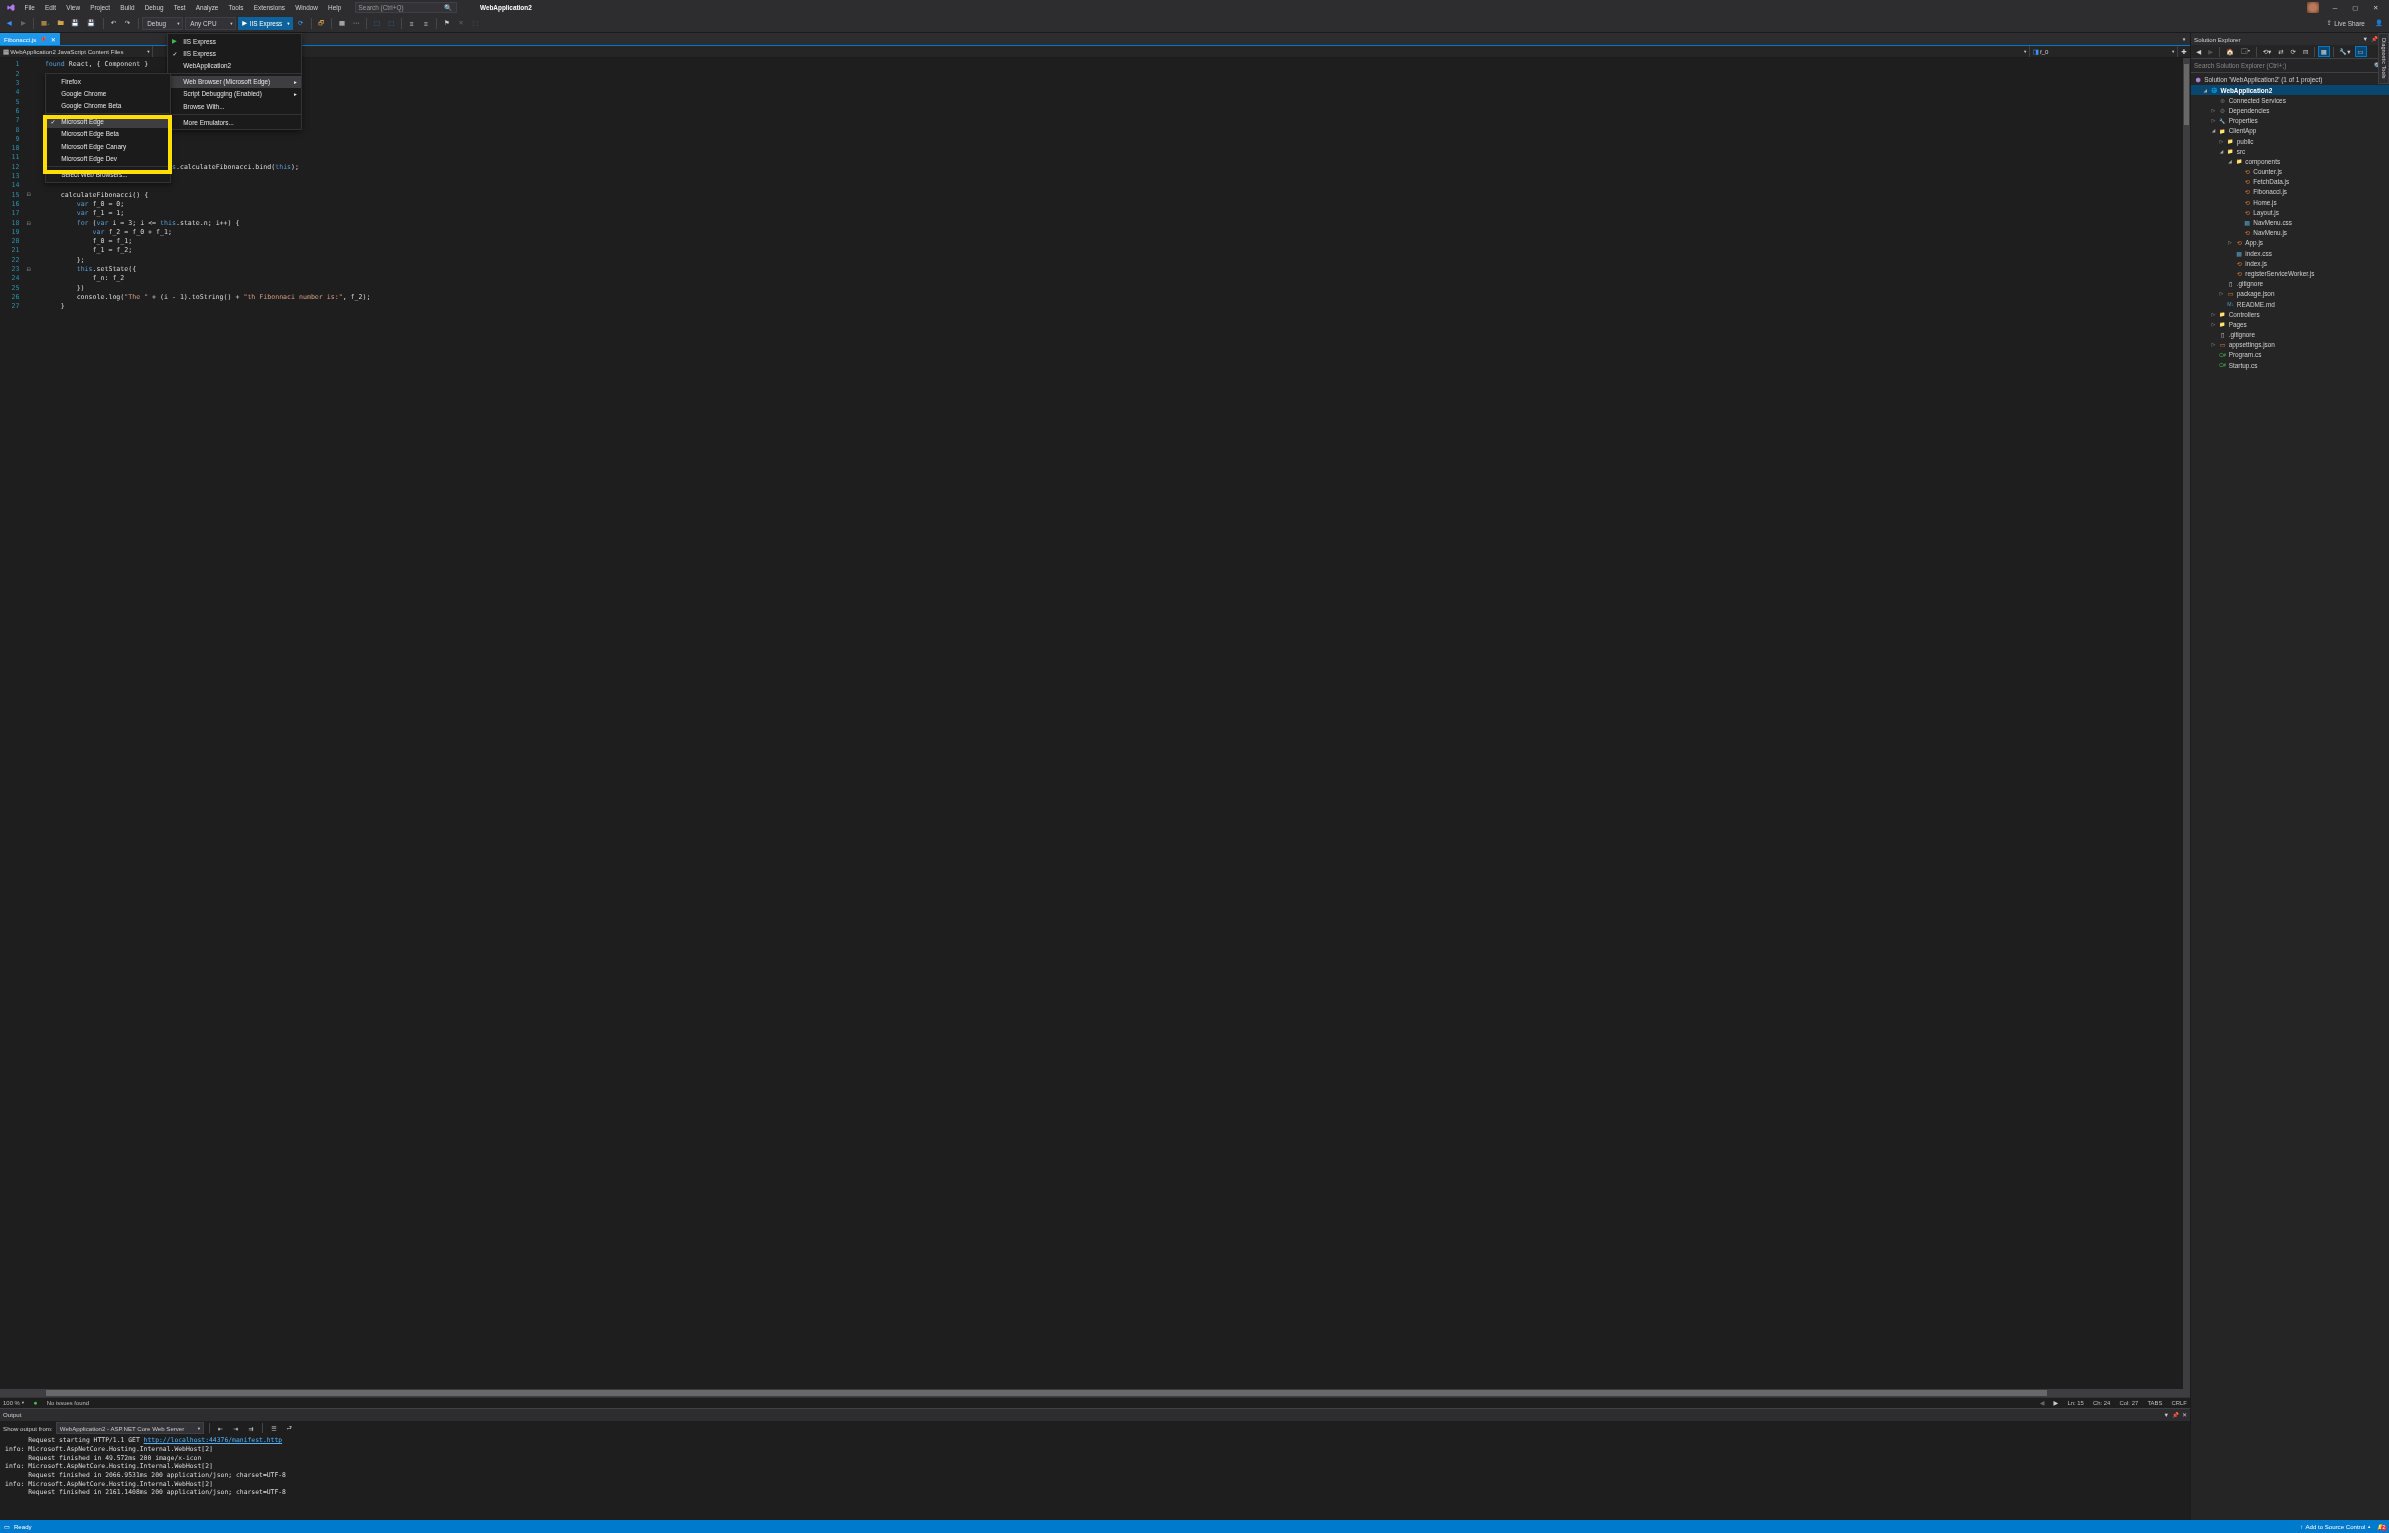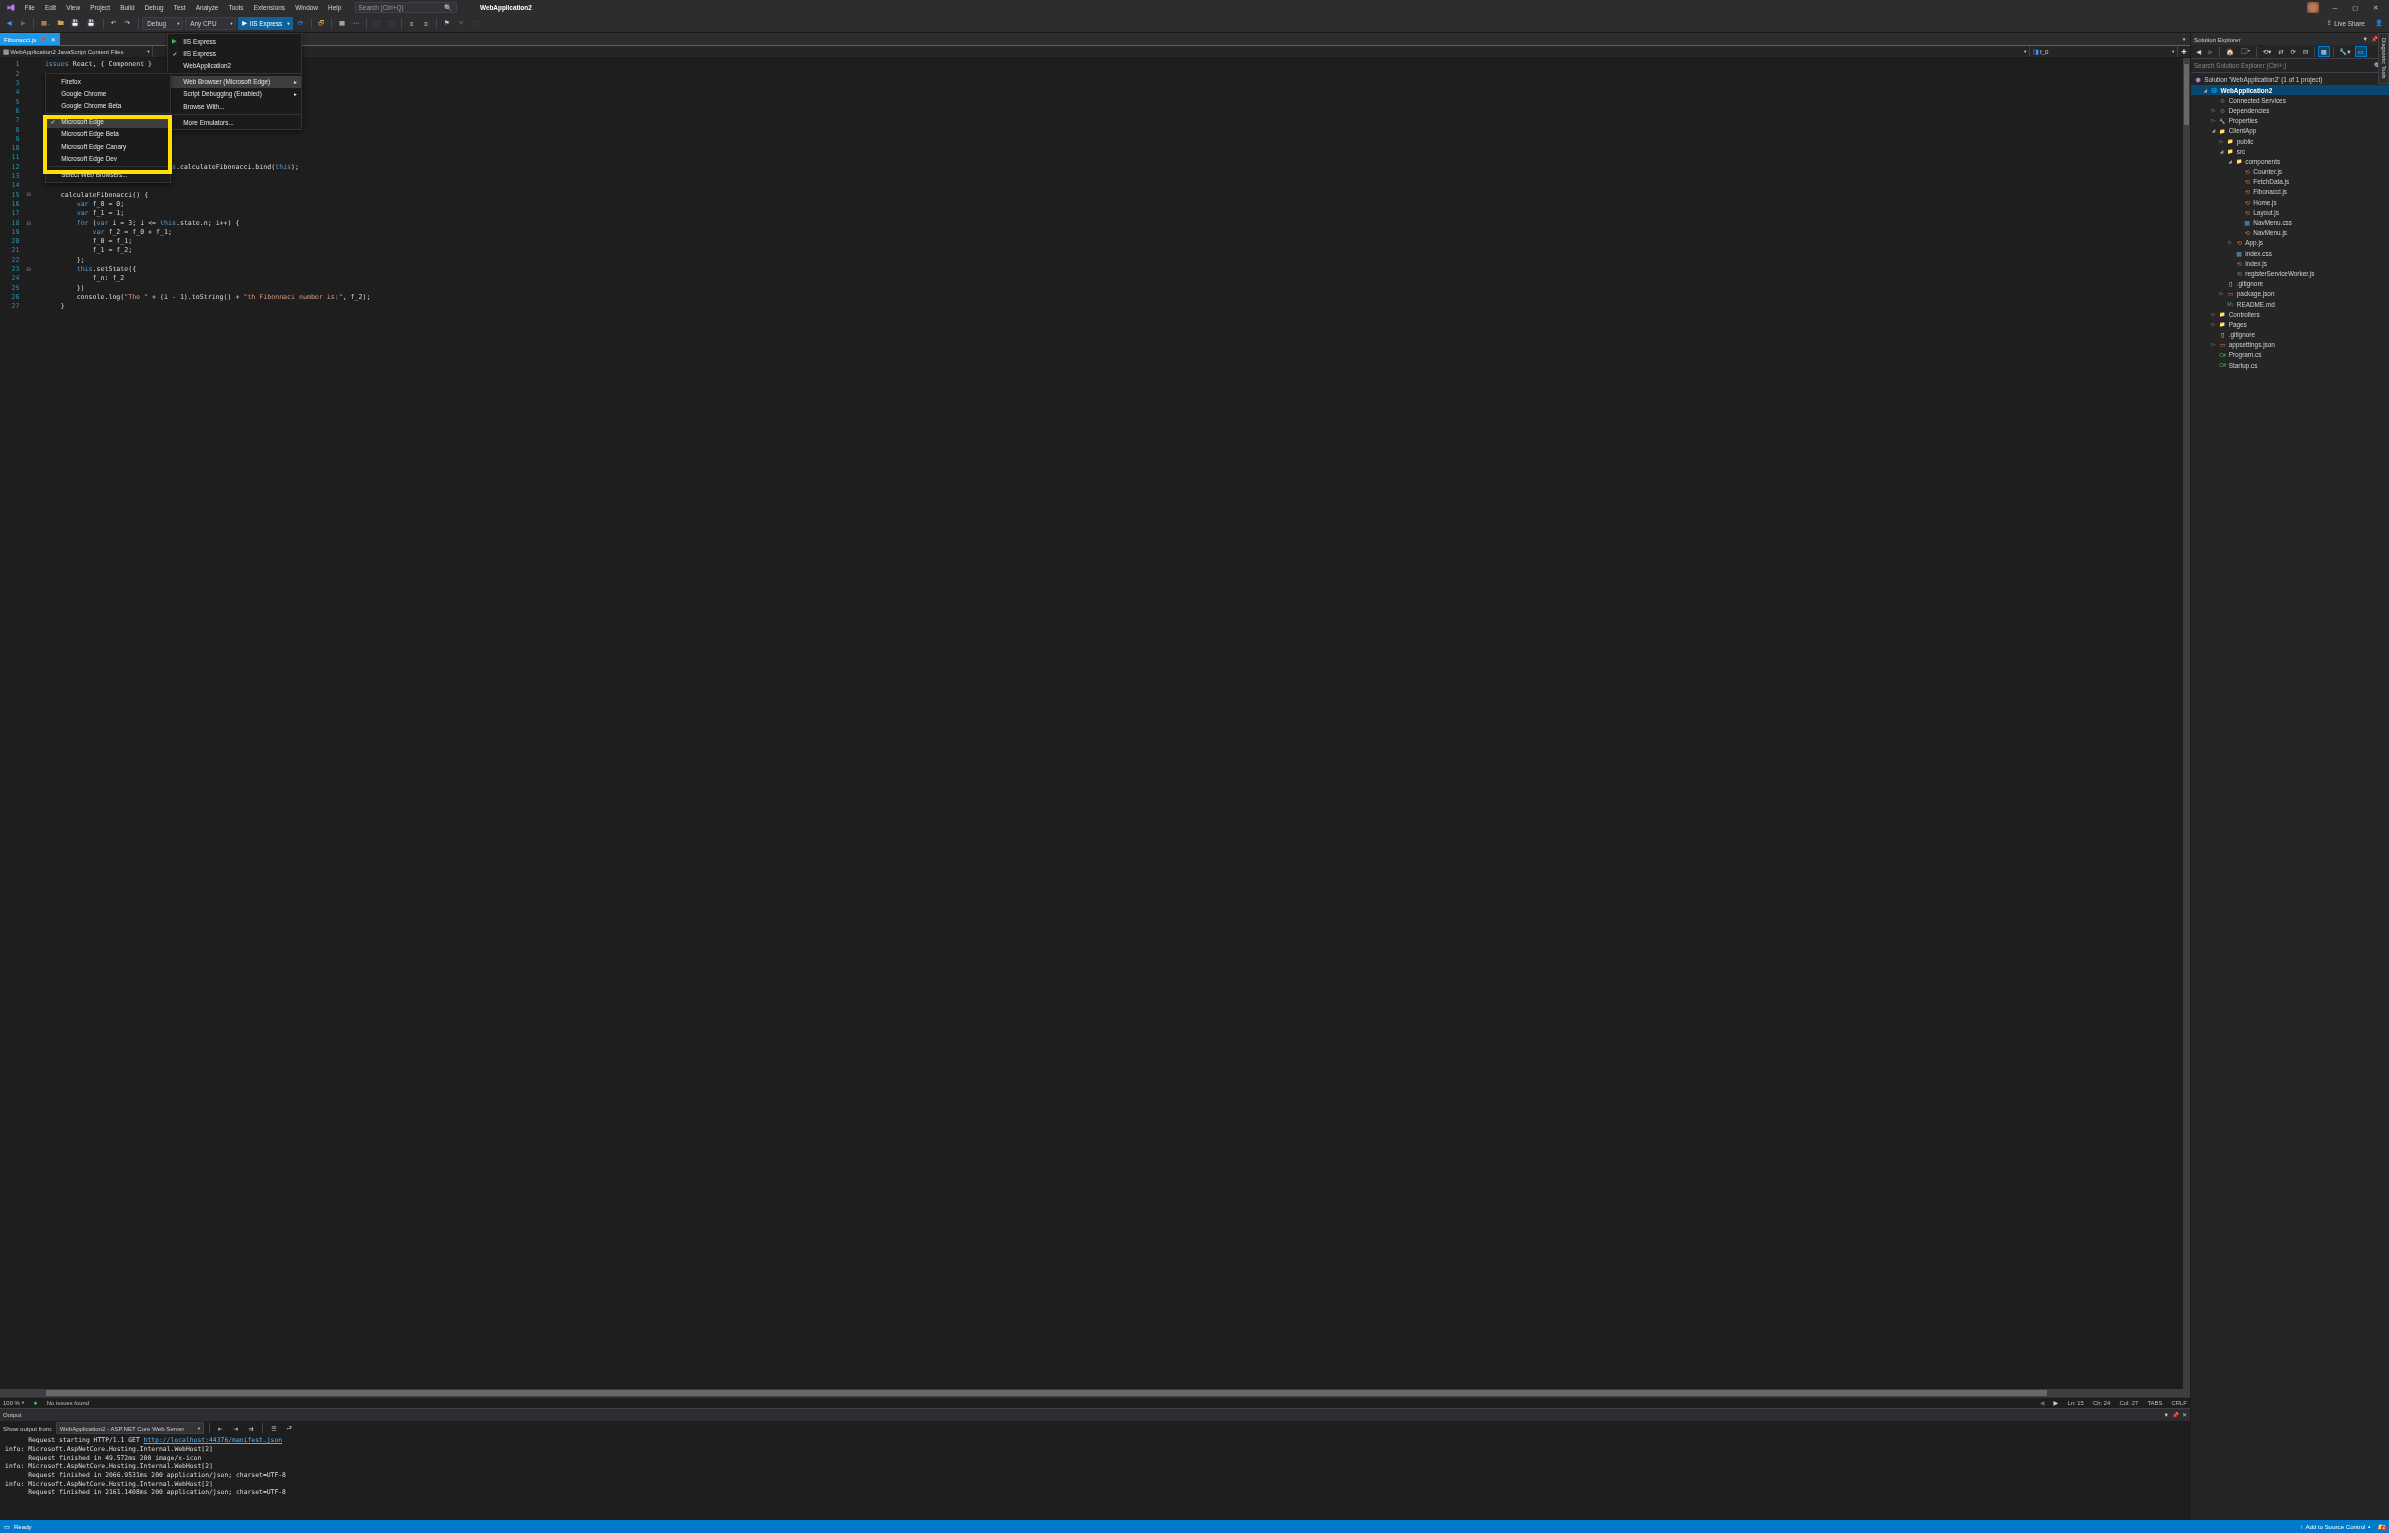--- a/index.html
+++ b/index.html
@@ -200,21 +200,21 @@
       <div class="navdrop" style="flex:1"></div>
       <div class="navdrop" style="min-width:148px">
         <span class="ni icon" style="color:#3794ff">◨</span>
         <span>f_0</span>
       </div>
       <div class="tbtn" style="width:10.2px">✚</div>
     </div>
 
     <div id="code-host">
       <div id="gutter">1<br>2<br>3<br>4<br>5<br>6<br>7<br>8<br>9<br>10<br>11<br>12<br>13<br>14<br>15<br>16<br>17<br>18<br>19<br>20<br>21<br>22<br>23<br>24<br>25<br>26<br>27<br></div>
-      <div id="code"><span class="kw">issues</span> React, { Component }
+      <div id="code"><span class="kw">found</span> React, { Component }
  
  
  
  
  
  
  
  
  
  
@@ -278,21 +278,21 @@
             <span>WebApplication2 - ASP.NET Core Web Server</span>
           </div>
         <span class="tsep"></span>
         <div class="tbtn">⇤</div>
         <div class="tbtn">⇥</div>
         <div class="tbtn">⇉</div>
         <span class="tsep"></span>
         <div class="tbtn">☰</div>
         <div class="tbtn">⮐</div>
       </div>
-      <div id="output-body">      Request starting HTTP/1.1 GET <a>http://localhost:44376/manifest.json</a>
+      <div id="output-body">      Request starting HTTP/1.1 GET <a>http://localhost:44376/manifest.http</a>
 info: Microsoft.AspNetCore.Hosting.Internal.WebHost[2]
       Request finished in 49.572ms 200 image/x-icon
 info: Microsoft.AspNetCore.Hosting.Internal.WebHost[2]
       Request finished in 2066.9531ms 200 application/json; charset=UTF-8
 info: Microsoft.AspNetCore.Hosting.Internal.WebHost[2]
       Request finished in 2161.1408ms 200 application/json; charset=UTF-8</div>
     </div>
   </div>
 
   <div id="panel-zone">

